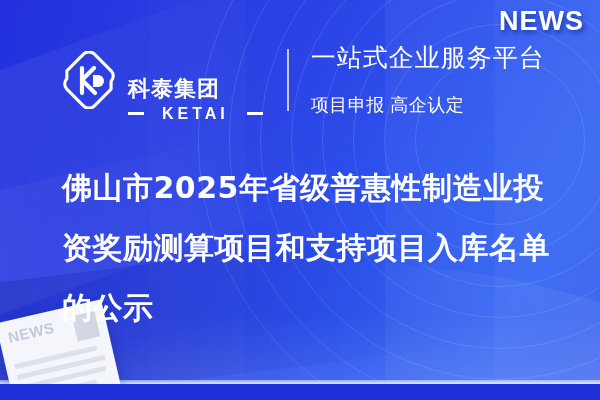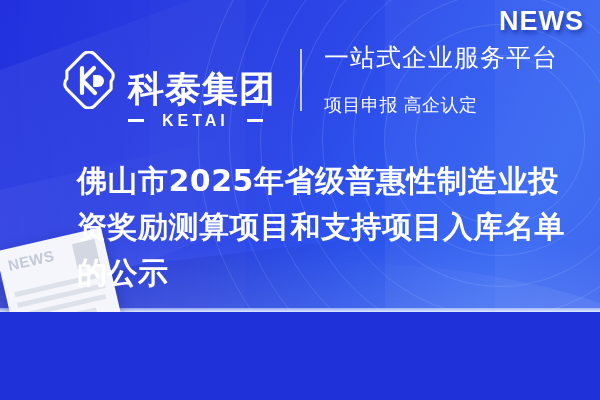--- a/index.html
+++ b/index.html
@@ -5,21 +5,21 @@
   * { margin:0; padding:0; box-sizing:border-box; }
   html, body {
     width:600px; height:400px;
     font-family:"Liberation Sans", "DejaVu Sans", sans-serif;
     overflow:hidden; background:#1f31d8;
   }
 
   
   #banner{
     position:relative;
-    width:600px; height:312px;
+    width:600px; height:384px;
     overflow:hidden;
     background:
       linear-gradient(118deg,
         #2231dd 0%,
         #2437e0 22%,
         #2a43e6 44%,
         #2b55ef 66%,
         #2f62f2 84%,
         #2b57ee 100%);
     padding-left: 16px;
@@ -90,21 +90,21 @@
   .header{
     position:absolute; left:60px; top:40px; right:24px; height:80px;
     display:flex; align-items:center; z-index:5;
   }
 
   .logo-lockup{ display:flex; align-items:center; }
 
   .logo-mark{ width:58px; height:58px; position:relative; flex:0 0 auto; }
   .logo-words{ margin-left:10px; }
   .logo-cn{
-    font-size:36px; font-weight:bold; color:#fff; line-height:1;
+    font-size:22px; font-weight:bold; color:#fff; line-height:1;
     letter-spacing:1px; white-space:nowrap;
     font-family:"DejaVu Sans","Liberation Sans",sans-serif;
     margin-top:40px;
   }
   .logo-en-row{ display:flex; align-items:center; margin-top:5px; }
   .logo-en-row .dash{ width:16px; height:3px; background:#fff; flex:0 0 auto; }
   .logo-en{
     font-size:16px; font-weight:bold; color:#fff; letter-spacing:4px;
     margin:0 18px; white-space:nowrap;
   }
@@ -121,23 +121,23 @@
     font-family:"DejaVu Sans","Liberation Sans",sans-serif;
   }
   .slogan-sub{
     font-size:18px; color:#ffffff; margin-top:22px; letter-spacing:.5px;
     white-space:nowrap;
     font-family:Liberation Sans, sans-serif;
   }
 
   
   .headline{
-    position:absolute; left:77px; top:158px; width:500px;
+    position:absolute; left:62px; top:158px; width:500px;
     color:#ffffff; font-size:30px; font-weight:bold;
-    line-height:46px; letter-spacing:.5px;
+    line-height:60px; letter-spacing:.5px;
     font-family:"DejaVu Sans","Liberation Sans",sans-serif;
     z-index:5;
   }
 
   
   .paper{
     position:absolute; left:6px; bottom:-30px;
     width:108px; height:104px;
     background:#f4f6fb;
     transform:rotate(-13deg);

